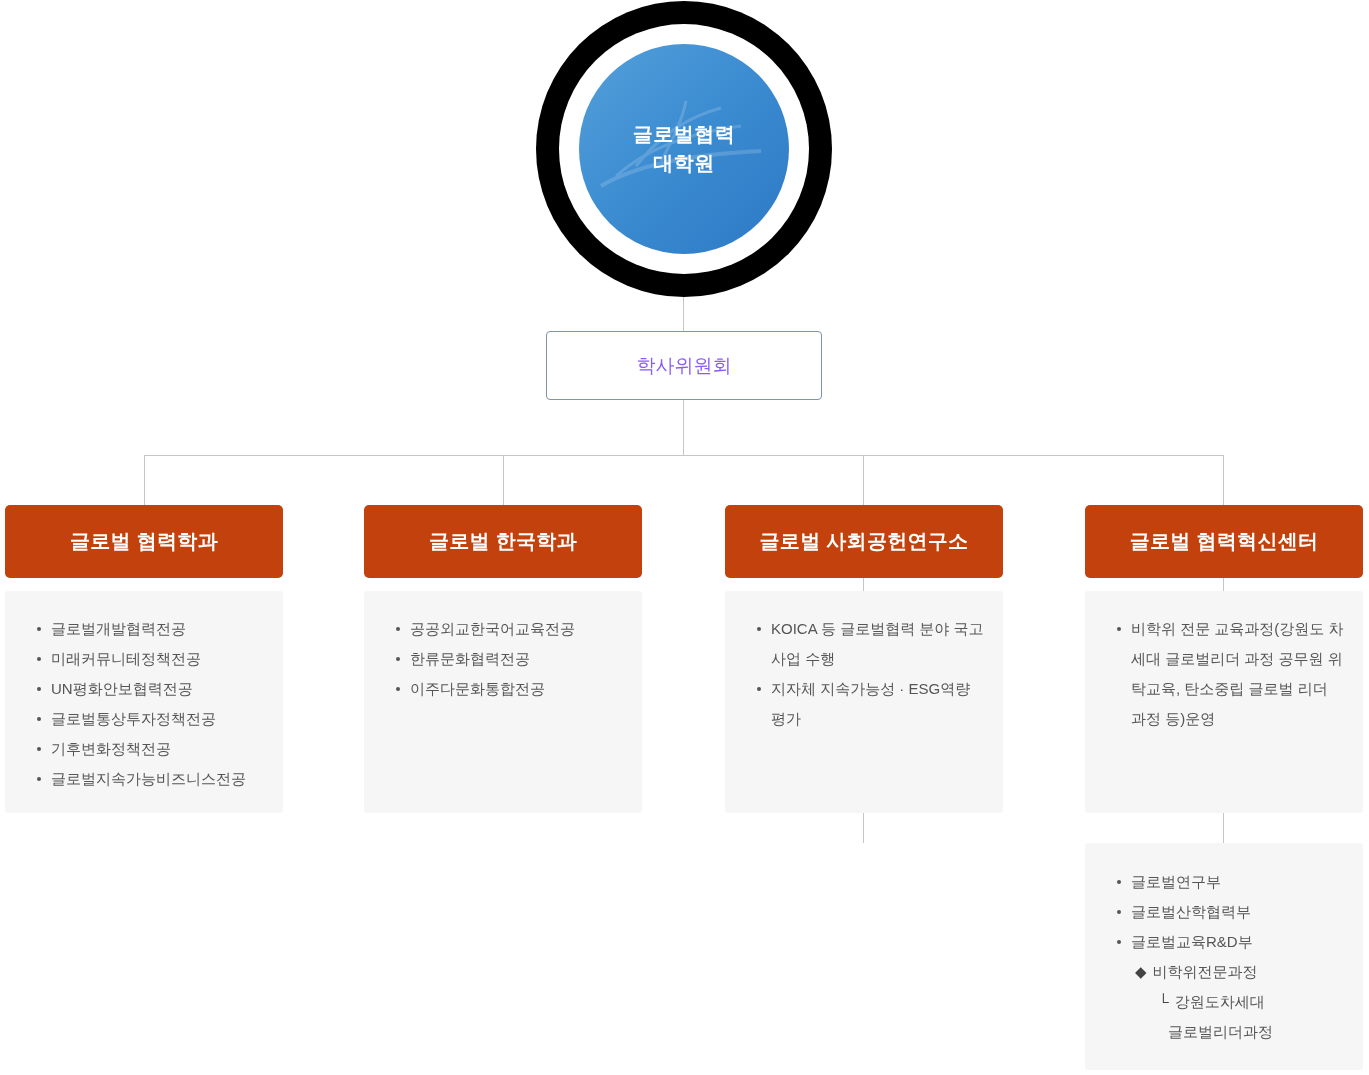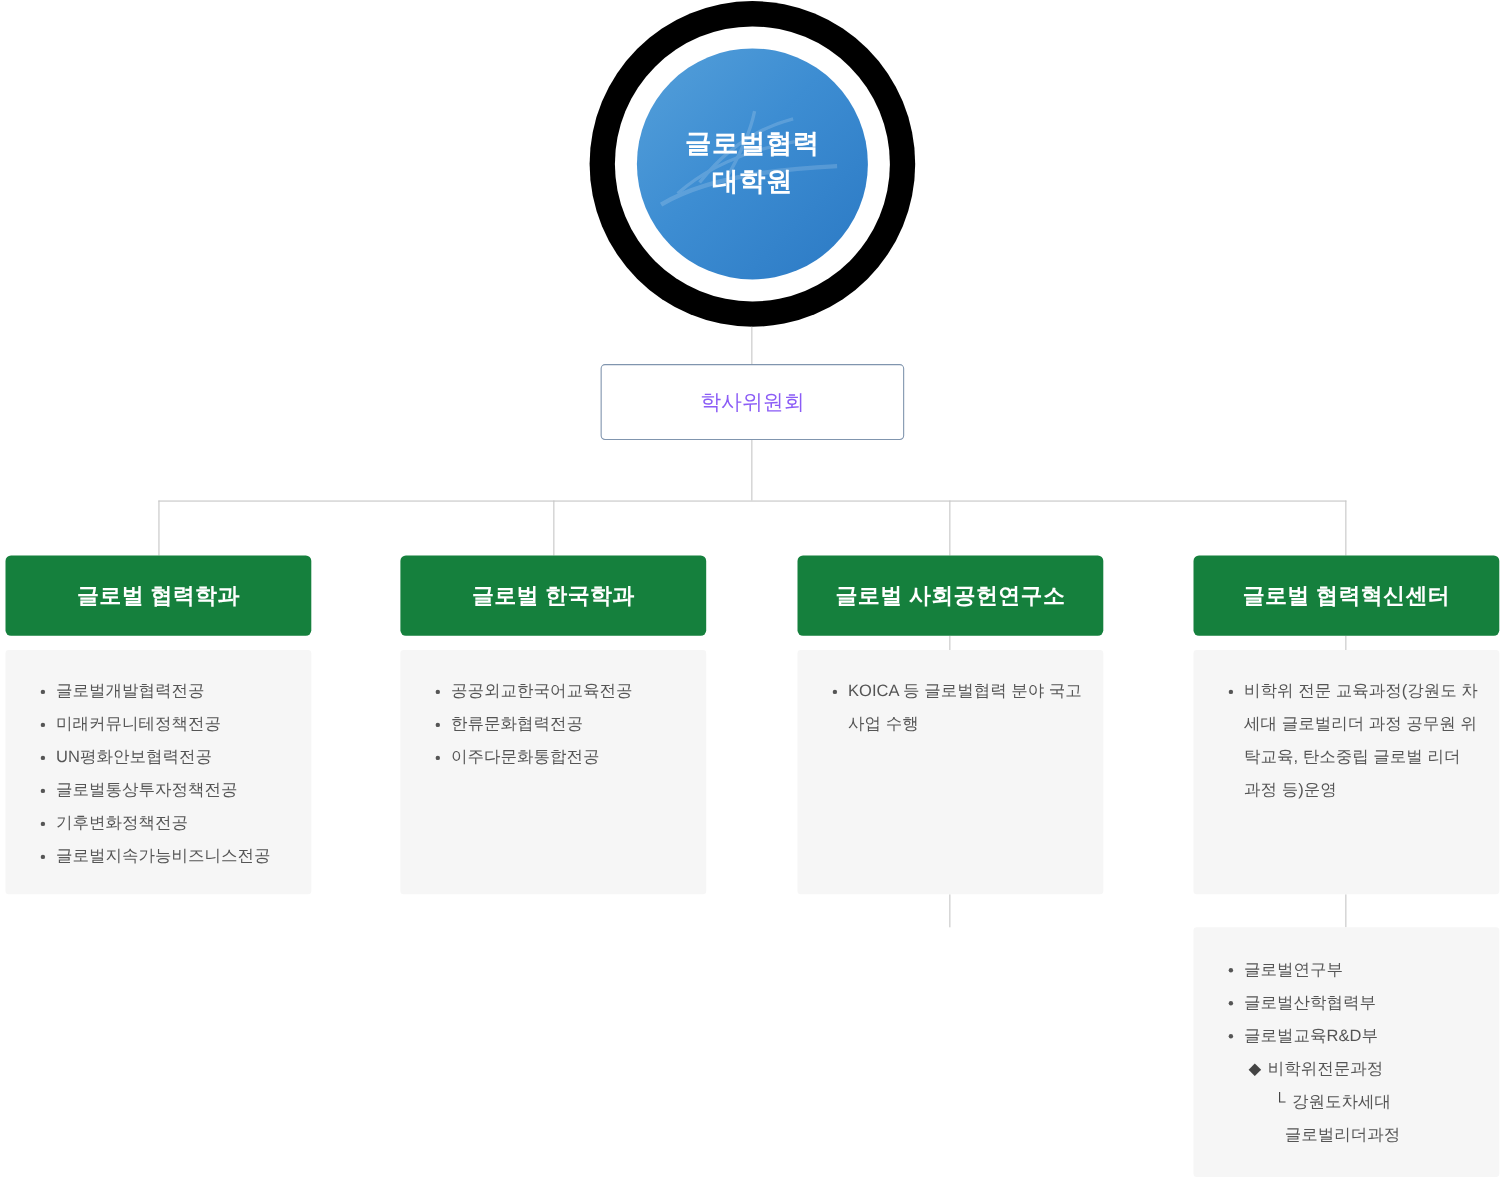--- a/index.html
+++ b/index.html
@@ -8,37 +8,37 @@
 
   
   .root-circle { position:absolute; left:536px; top:1px; width:296px; height:296px;
                  background:#000; border-radius:50%; }
   .ring-white { position:absolute; inset:23px; background:#fff; border-radius:50%; }
   .ring-dashed { position:absolute; inset:30px; border:1px dashed #c4c4c4; border-radius:50%; }
   .blue-circle { position:absolute; inset:43px; border-radius:50%;
                  background:linear-gradient(135deg,#55a0da 0%,#3d8dd2 45%,#2b79c4 100%);
                  display:flex; align-items:center; justify-content:center; text-align:center; }
   .blue-circle .swoosh { position:absolute; left:12px; top:52px; width:180px; height:120px; opacity:.16; }
-  .root-title { position:relative; color:#fff; font-size:24px; font-weight:bold; line-height:1.45; letter-spacing:.5px; }
+  .root-title { position:relative; color:#fff; font-size:20px; font-weight:bold; line-height:1.45; letter-spacing:.5px; }
   .root-title span { display:block; }
 
   
   .line { position:absolute; background:#c6c6c6; }
   .v { width:1px; }
   .h { height:1px; }
 
   
   .committee { position:absolute; left:546px; top:331px; width:276px; height:69px;
                background:#fff; border:1px solid #8095ae; border-radius:4px;
                display:flex; align-items:center; justify-content:center;
                color:#8b5cf6; font-size:19px; font-weight:500; }
 
   
   .dept-header { position:absolute; top:505px; width:278px; height:73px;
-                 background:#15803d; border-radius:5px;
+                 background:#c2410c; border-radius:5px;
                  display:flex; align-items:center; justify-content:center;
                  color:#ffffff; font-size:20px; font-weight:bold; letter-spacing:.3px; }
   .panel { position:absolute; width:278px; background:#f6f6f6; border-radius:3px; }
   .list-top { top:591px; height:222px; }
   .list-sub { top:843px; height:227px; }
   .c1 { left:5px; }  .c2 { left:364px; }  .c3 { left:725px; }  .c4 { left:1085px; }
 
   .panel ul { list-style:none; margin:23px 18px 0 46px; }
   .list-sub ul { margin-top:24px; }
   .panel li { position:relative; font-size:15px; line-height:30px; color:#555555; }
@@ -112,20 +112,21 @@
       <li class="dot">이주다문화통합전공</li>
     </ul>
   </div>
 
   <div class="dept-header c3">
     <span>글로벌 사회공헌연구소</span>
   </div>
   <div class="panel list-top c3">
     <ul>
       <li class="dot">KOICA 등 글로벌협력 분야 국고사업 수행</li>
+      <li class="dot">지자체 지속가능성 · ESG역량 평가</li>
     </ul>
   </div>
 
   <div class="dept-header c4">
     <span>글로벌 협력혁신센터</span>
   </div>
   <div class="panel list-top c4">
     <ul>
       <li class="dot">비학위 전문 교육과정(강원도 차세대 글로벌리더 과정 공무원 위탁교육, 탄소중립 글로벌 리더 과정 등)운영</li>
     </ul>

